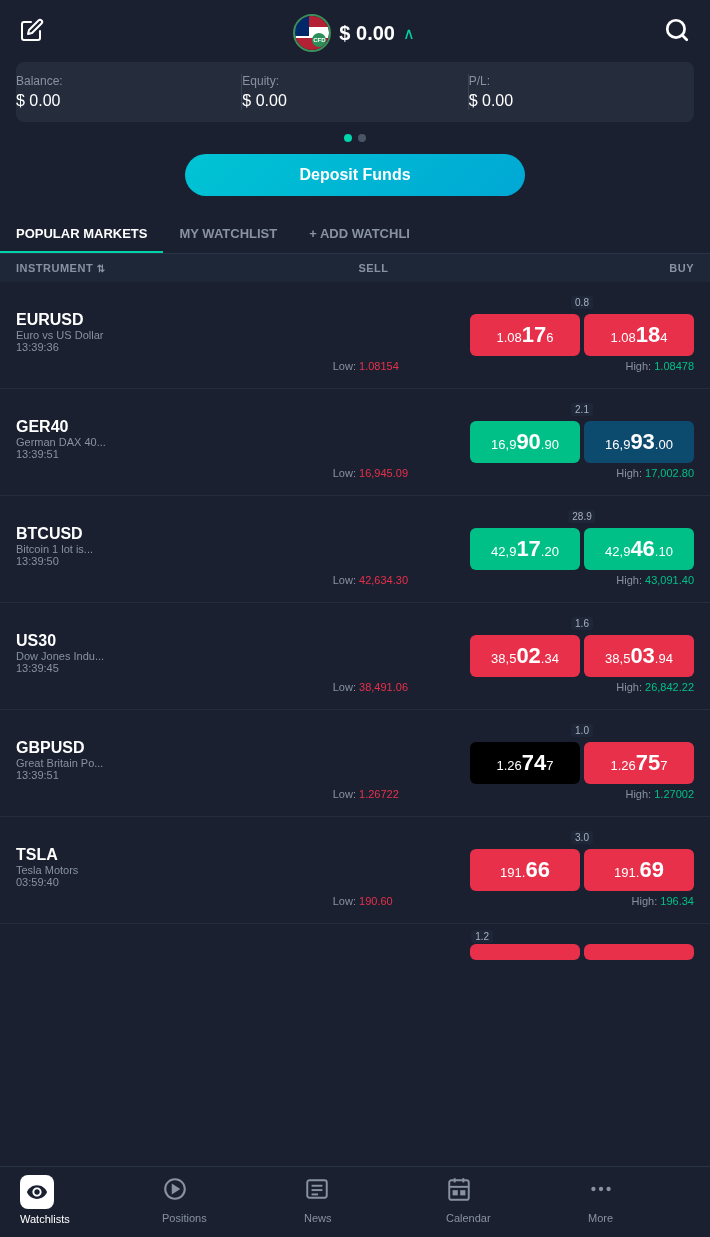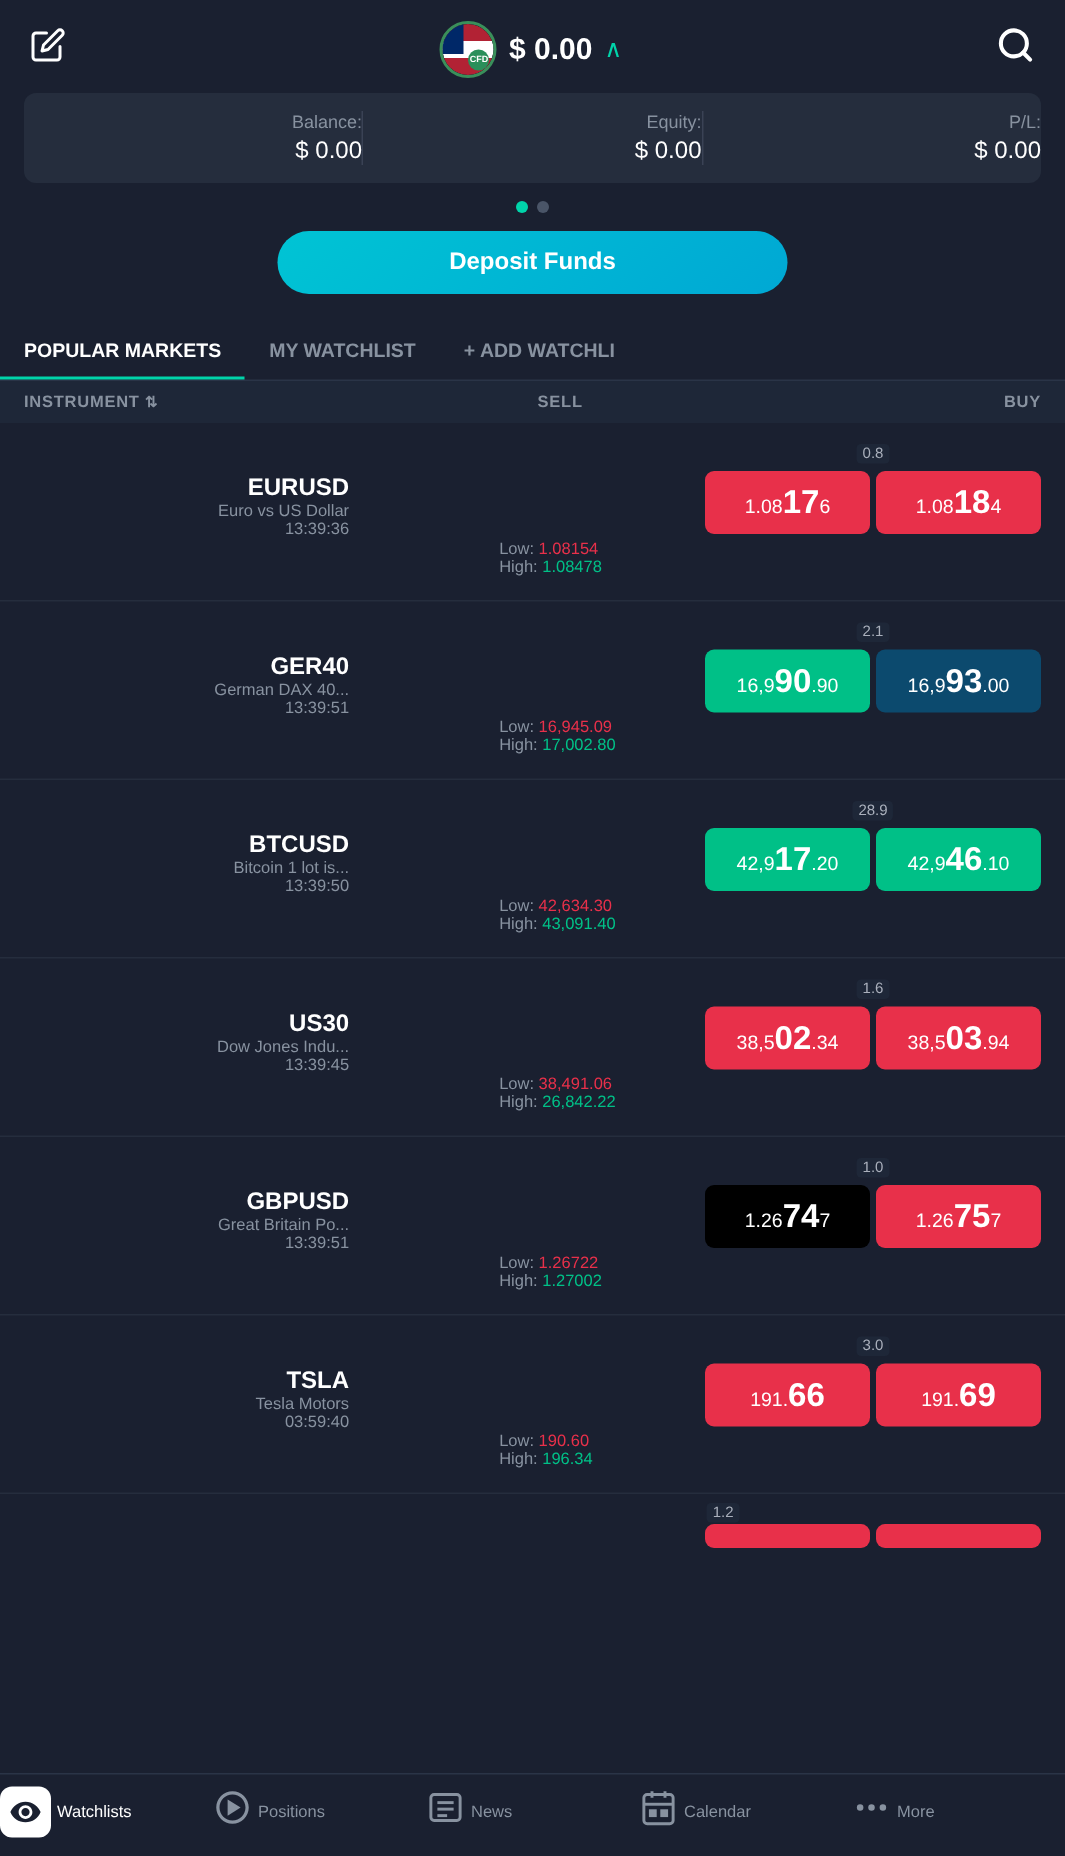--- a/index.html
+++ b/index.html
@@ -52,21 +52,21 @@
     
     .balance-bar {
       background-color: #252d3d;
       margin: 0 16px 12px 16px;
       border-radius: 8px;
       display: flex;
       padding: 12px 0;
     }
     .balance-item {
       flex: 1;
-      text-align: right;
+      text-align: left;
       border-right: 1px solid #3a4255;
     }
     .balance-item:last-child { border-right: none; }
     .balance-label {
       font-size: 12px;
       color: #8892a0;
       margin-bottom: 4px;
     }
     .balance-value {
       font-size: 16px;
@@ -162,21 +162,20 @@
       border-bottom: 1px solid #252d3d;
       padding: 10px 16px;
     }
     .market-row-top {
       display: flex;
       align-items: center;
       margin-bottom: 6px;
     }
     .market-info {
       flex: 1.2;
-      text-align: right;
     }
     .market-name {
       font-size: 16px;
       font-weight: 700;
       color: #ffffff;
     }
     .market-desc {
       font-size: 11px;
       color: #8892a0;
     }
@@ -229,41 +228,41 @@
     .price-main strong {
       font-size: 22px;
       font-weight: 700;
     }
     .price-range-row {
       display: flex;
       justify-content: space-between;
       width: 100%;
       margin-top: 4px;
       font-size: 11px;
-      flex-direction: column;
     }
 
     
     .bottom-nav {
       position: fixed;
       bottom: 0;
       left: 0;
       width: 710px;
       background-color: #1a2030;
       border-top: 1px solid #2a3447;
       display: flex;
       align-items: center;
       padding: 8px 0 12px 0;
     }
     .nav-item {
       flex: 1;
       display: flex;
-      align-items: center;
+      flex-direction: column;
       cursor: pointer;
       gap: 4px;
+      padding-left: 20px;
     }
     .nav-icon {
       font-size: 22px;
       color: #8892a0;
     }
     .nav-label {
       font-size: 11px;
       color: #8892a0;
     }
     .nav-label.active { color: #ffffff; }

